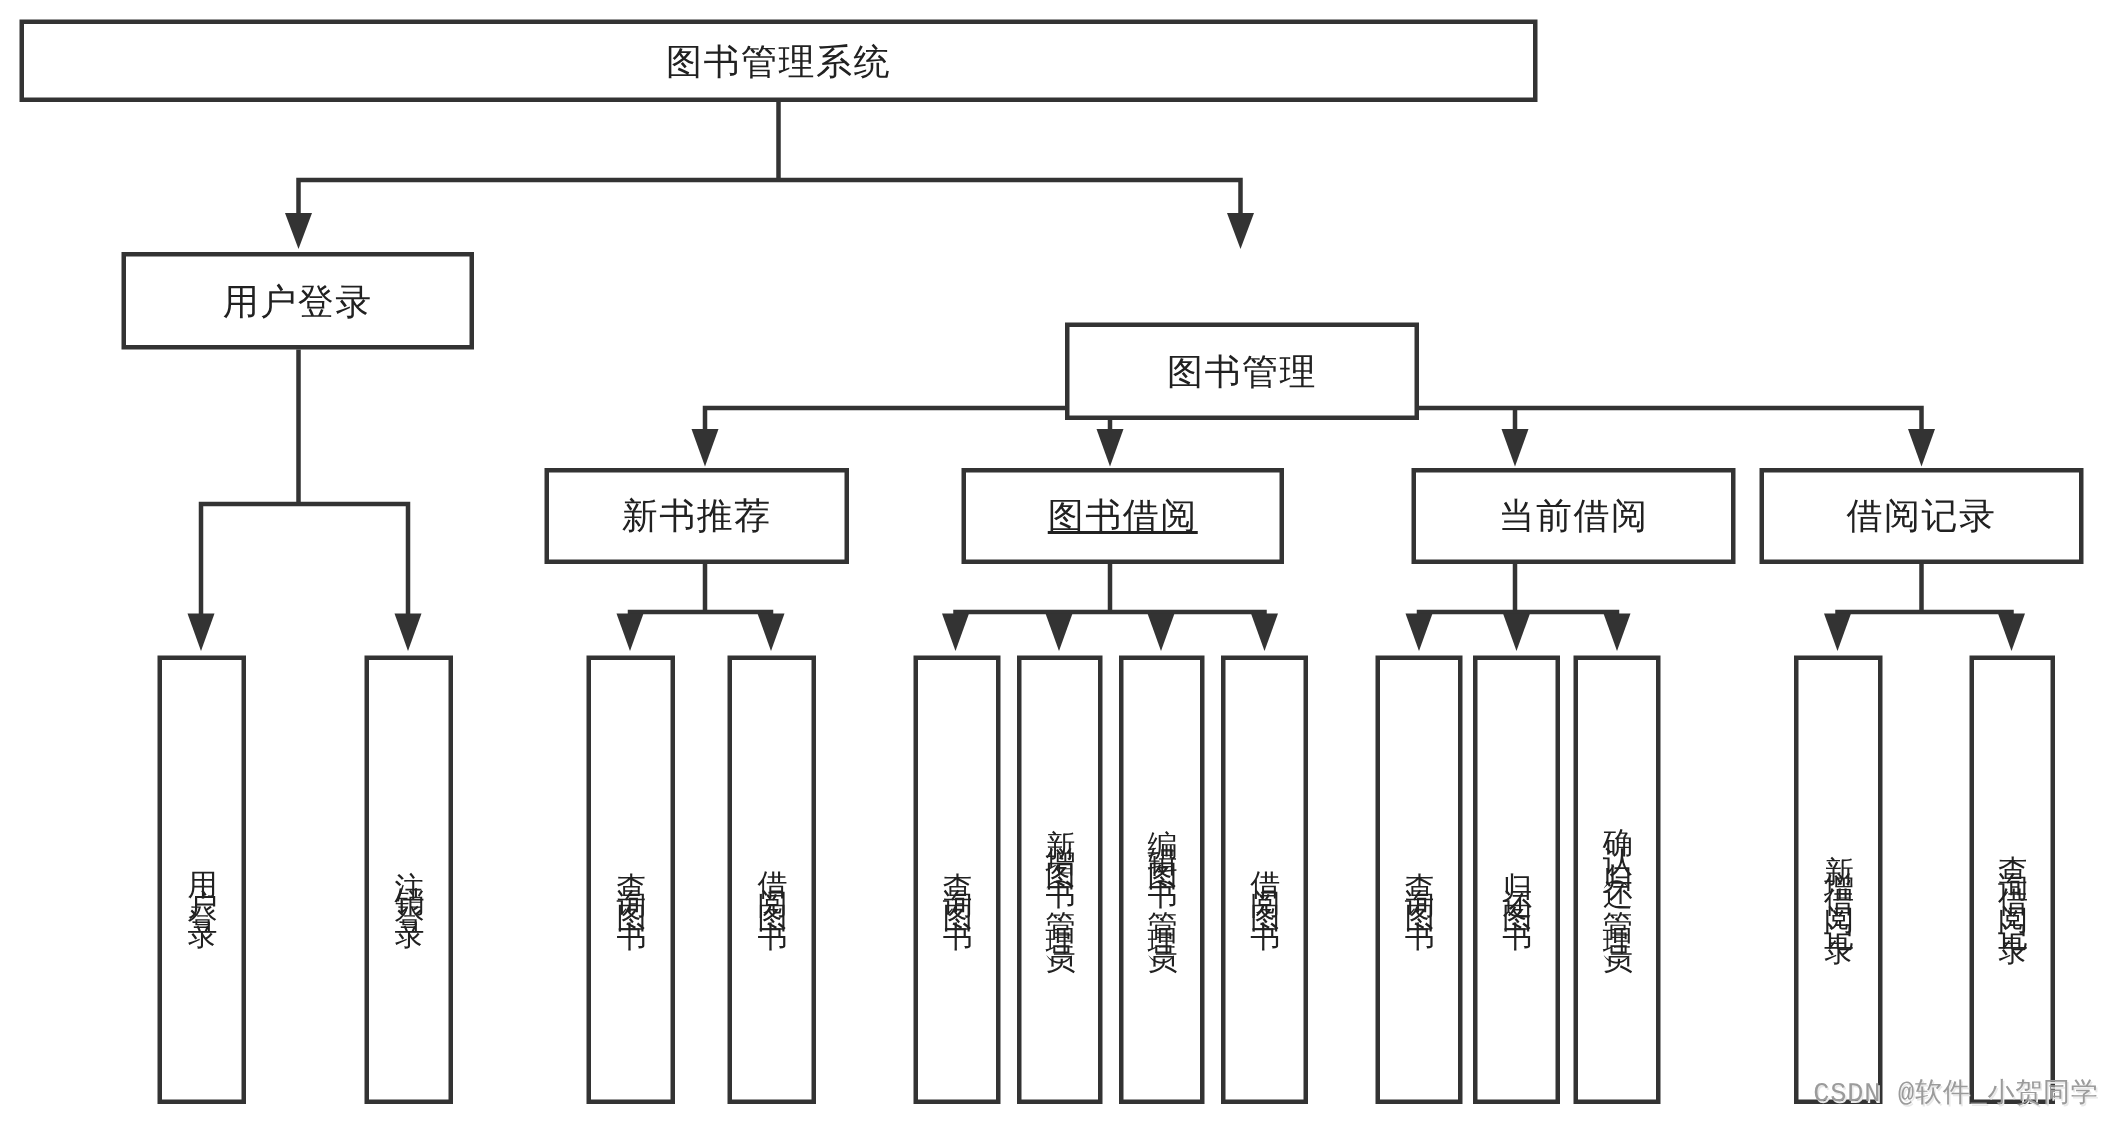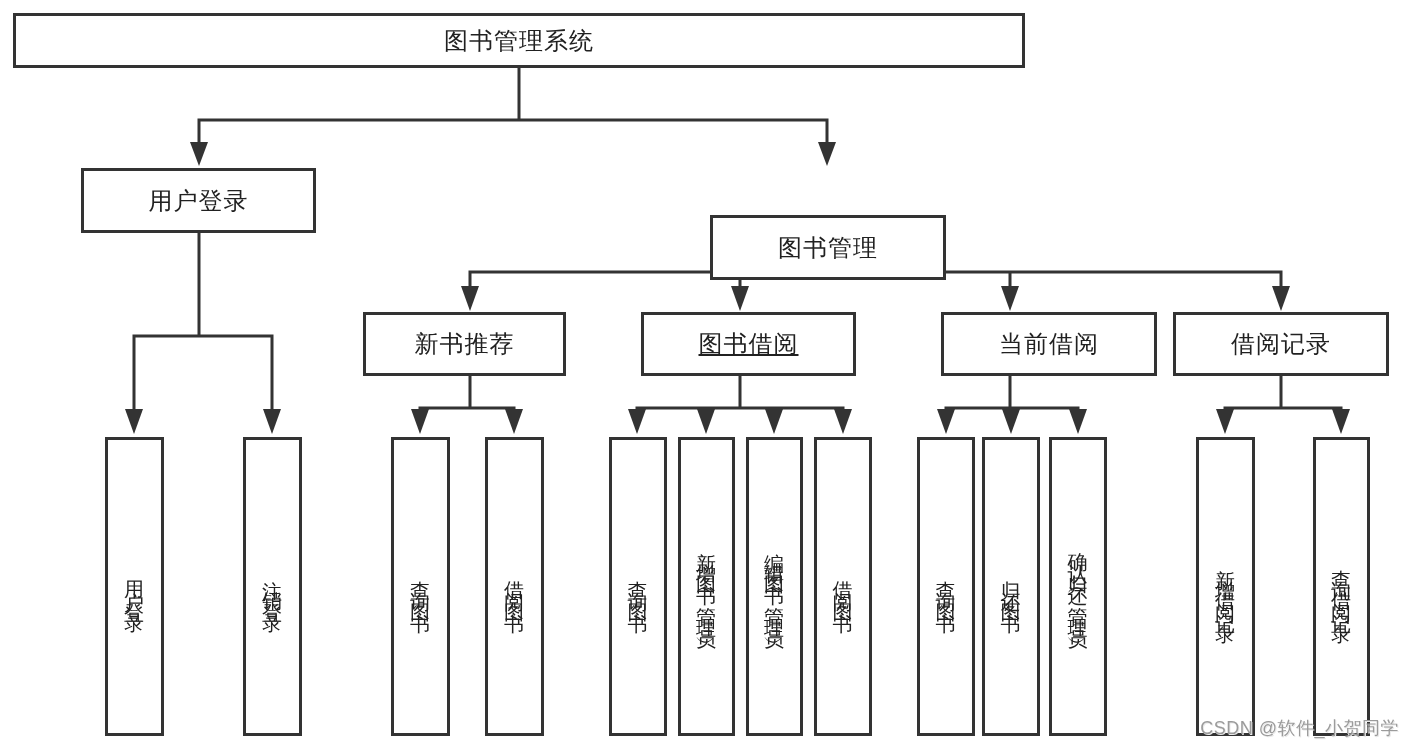--- a/index.html
+++ b/index.html
@@ -64,21 +64,21 @@
   .p12{left:1196px;width:59px;}
   .p13{left:1313px;width:57px;}
   .watermark{
     position:absolute;
     right:6px;bottom:7px;
     font-size:18px;
     color:var(--wm);
     text-shadow:1px 1px 0 #e9e9e9;
     letter-spacing:0.5px;
     z-index:5;
-    font-family:Liberation Sans, sans-serif;
+    font-family:Liberation Mono, monospace;
     padding-left:44px;
   }
 </style>
 </head>
 <body>
 
 <div class="stage">
 
   <svg class="wires" width="1405" height="747" viewBox="0 0 1405 747" xmlns="http://www.w3.org/2000/svg">
 

